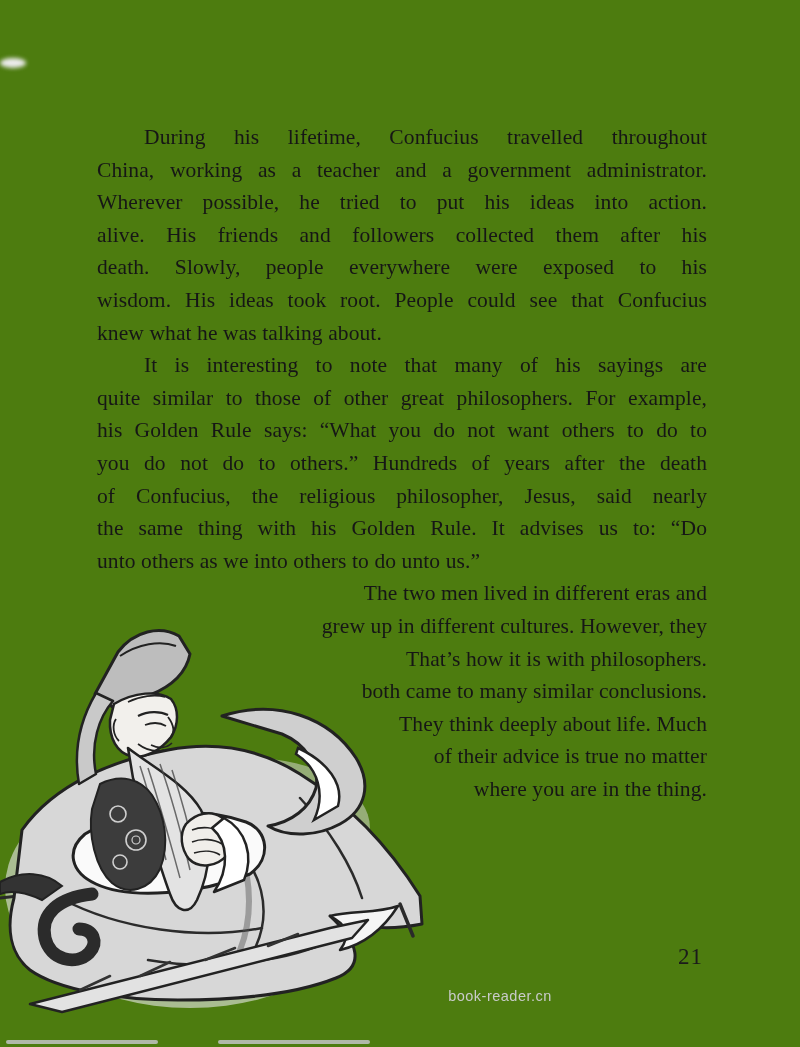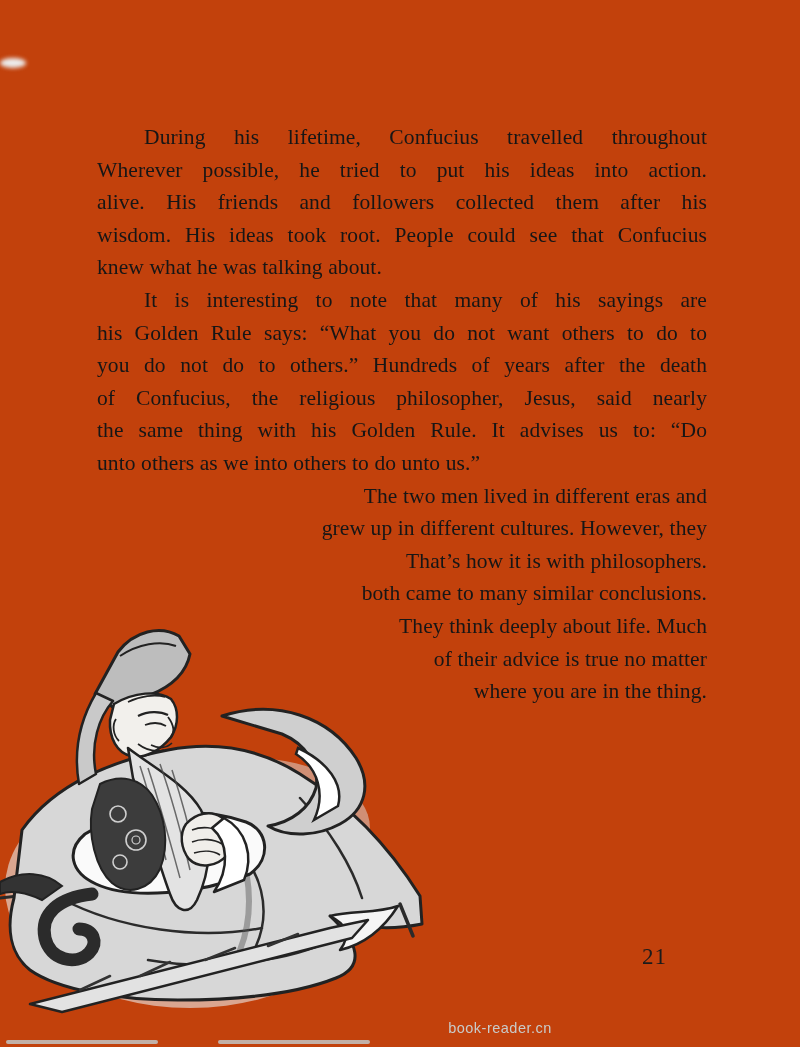--- a/index.html
+++ b/index.html
@@ -4,49 +4,49 @@
 <style>
   html, body { margin: 0; padding: 0; }
   body {
     width: 800px; height: 1047px;
     background: #ffffff;
     position: relative;
     overflow: hidden;
     font-family: "Liberation Serif", "DejaVu Serif", serif;
     color: #161616;
   }
-  .page { position: absolute; inset: 0; background: #c2410c; }
+  .page { position: absolute; inset: 0; background: #4d7c0f; }
 
   .text-column {
     position: absolute;
     left: 97px; top: 121px; width: 610px;
     font-size: 21.5px;
     letter-spacing: 0.1px;
   }
   .line {
     height: 32.6px;
     line-height: 32.6px;
     text-align: justify;
     text-align-last: justify;
   }
   .line.indent { text-indent: 47px; }
   .line.pl { text-align: center; text-align-last: left; }
   .line.rl { text-align: left; text-align-last: right; }
 
   .page-number {
     position: absolute;
-    left: 642px; top: 944px;
+    left: 678px; top: 944px;
     font-size: 23px;
     letter-spacing: 1px;
     color: #1b1b1b;
   }
 
   .watermark {
     position: absolute;
-    left: 500px; top: 1020px;
+    left: 500px; top: 988px;
     transform: translateX(-50%);
     font-family: "Liberation Sans", sans-serif;
     font-size: 14.5px;
     color: #c9cbca;
     letter-spacing: 0.5px;
   }
 
   .illustration {
     position: absolute;
     left: 0; top: 598px;
@@ -64,26 +64,29 @@
 </head>
 <body>
 
 <div class="page">
 
   <div class="scan-smudge"></div>
 
   <div class="text-column">
 
     <div class="line indent">During his lifetime, Confucius travelled throughout</div>
+    <div class="line">China, working as a teacher and a government administrator.</div>
     <div class="line">Wherever possible, he tried to put his ideas into action.</div>
     <div class="line">alive. His friends and followers collected them after his</div>
+    <div class="line">death. Slowly, people everywhere were exposed to his</div>
     <div class="line">wisdom. His ideas took root. People could see that Confucius</div>
     <div class="line pl">knew what he was talking about.</div>
 
     <div class="line indent">It is interesting to note that many of his sayings are</div>
+    <div class="line">quite similar to those of other great philosophers. For example,</div>
     <div class="line">his Golden Rule says: “What you do not want others to do to</div>
     <div class="line">you do not do to others.” Hundreds of years after the death</div>
     <div class="line">of Confucius, the religious philosopher, Jesus, said nearly</div>
     <div class="line">the same thing with his Golden Rule. It advises us to: “Do</div>
     <div class="line pl">unto others as we into others to do unto us.”</div>
 
     <div class="line rl">The two men lived in different eras and</div>
     <div class="line rl">grew up in different cultures. However, they</div>
     <div class="line rl">That’s how it is with philosophers.</div>
     <div class="line rl">both came to many similar conclusions.</div>

